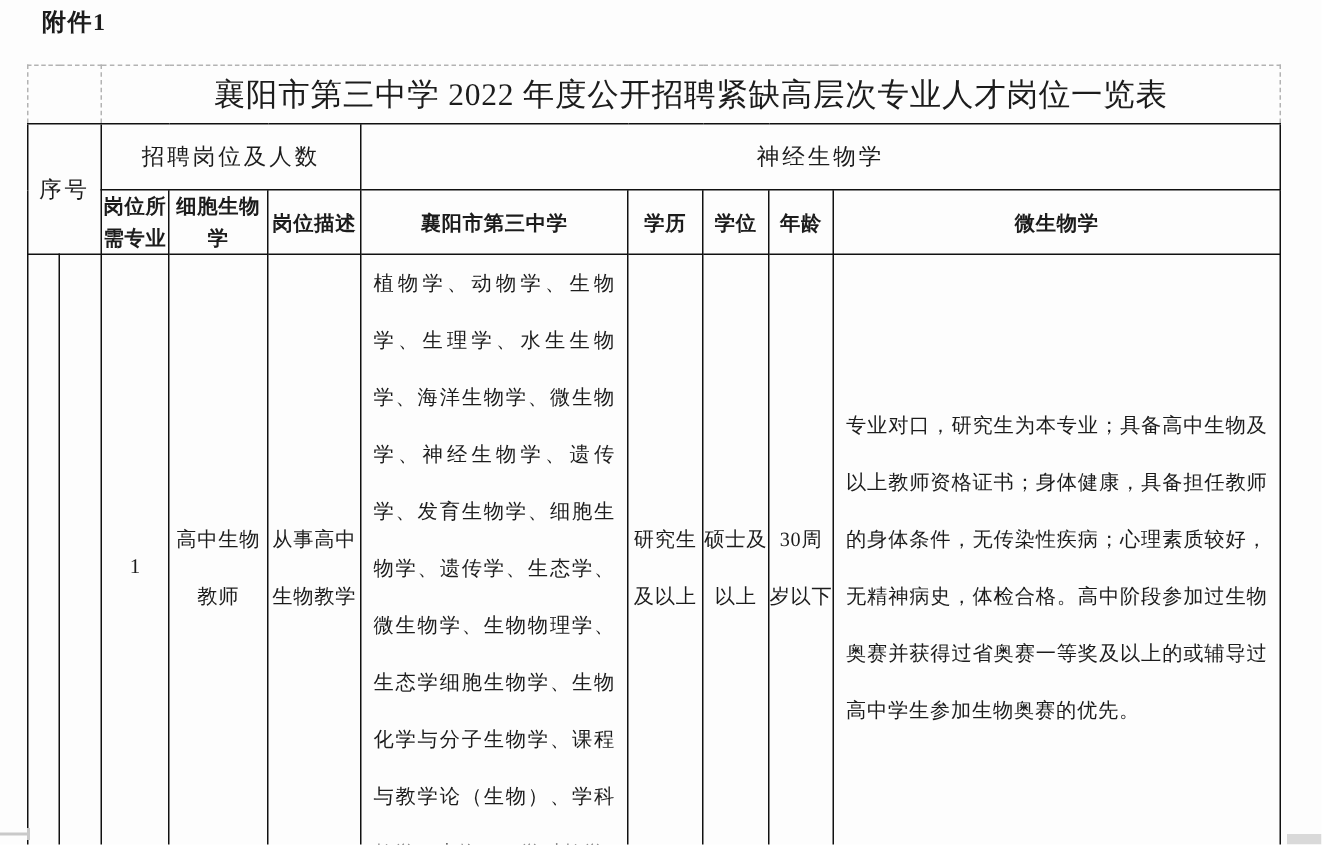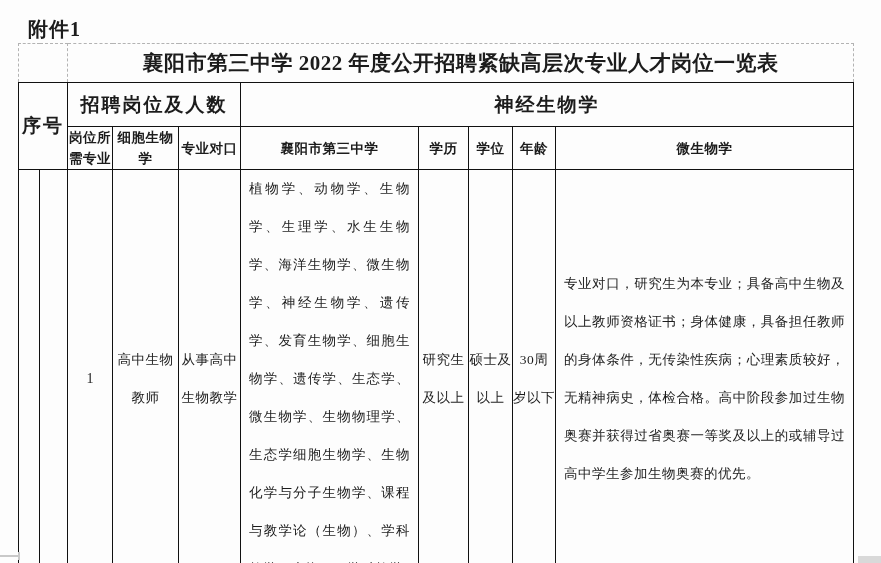--- a/index.html
+++ b/index.html
@@ -6,22 +6,22 @@
   html,body { width:881px; height:563px; }
   body {
     background:#ffffff;
     font-family:"Liberation Serif","DejaVu Serif",serif;
     color:#1c1c1c;
     overflow:hidden;
   }
   .page { position:relative; width:881px; height:563px; background:#fdfdfd; }
 
   .attachment-label {
-    position:absolute; left:28px; top:16px;
-    font-size:20px; font-weight:bold; letter-spacing:1px;
+    position:absolute; left:28px; top:5px;
+    font-size:16px; font-weight:bold; letter-spacing:1px;
   }
 
   table.doc-table {
     position:absolute; left:18px; top:43px;
     width:835px; border-collapse:collapse; table-layout:fixed;
   }
   td {
     border:1px solid #111;
     text-align:center; vertical-align:middle;
     font-size:13.5px; letter-spacing:0.5px;
@@ -34,25 +34,25 @@
     border-bottom:1px solid #111;
     height:39px;
   }
   .title-spacer {
     border-left:1px dashed #b3b3b3 !important;
     border-right:1px dashed #b3b3b3 !important;
   }
   .title-cell {
     border-left:1px dashed #b3b3b3 !important;
     border-right:1px dashed #b3b3b3 !important;
-    font-size:21px; font-weight:bold; letter-spacing:0.5px;
+    font-size:21px; font-weight:normal; letter-spacing:0.5px;
     white-space:nowrap;
   }
 
-  .header-row-1 td { height:44px; font-weight:bold; font-size:19px; letter-spacing:2px; }
+  .header-row-1 td { height:44px; font-weight:normal; font-size:15px; letter-spacing:2px; }
   .header-row-2 td { height:40px; font-weight:bold; font-size:13.5px; line-height:21px; letter-spacing:0.5px; padding:0 1px; }
 
   .data-row td { height:374px; line-height:38px; border-bottom:2px solid #111; }
   .cell-count { font-size:14px; letter-spacing:0; }
   .cell-justify {
     text-align:justify; text-align-last:left;
     padding:0 8px; line-height:38px;
   }
 
   
@@ -97,21 +97,21 @@
 
     <tr class="header-row-1">
       <td colspan="2" rowspan="2">序号</td>
       <td colspan="3">招聘岗位及人数</td>
       <td colspan="5">神经生物学</td>
     </tr>
 
     <tr class="header-row-2">
       <td>岗位所需专业</td>
       <td>细胞生物学</td>
-      <td>专业对口</td>
+      <td>岗位描述</td>
       <td>襄阳市第三中学</td>
       <td>学历</td>
       <td>学位</td>
       <td>年龄</td>
       <td>微生物学</td>
     </tr>
 
     <tr class="data-row">
       <td></td>
       <td></td>

